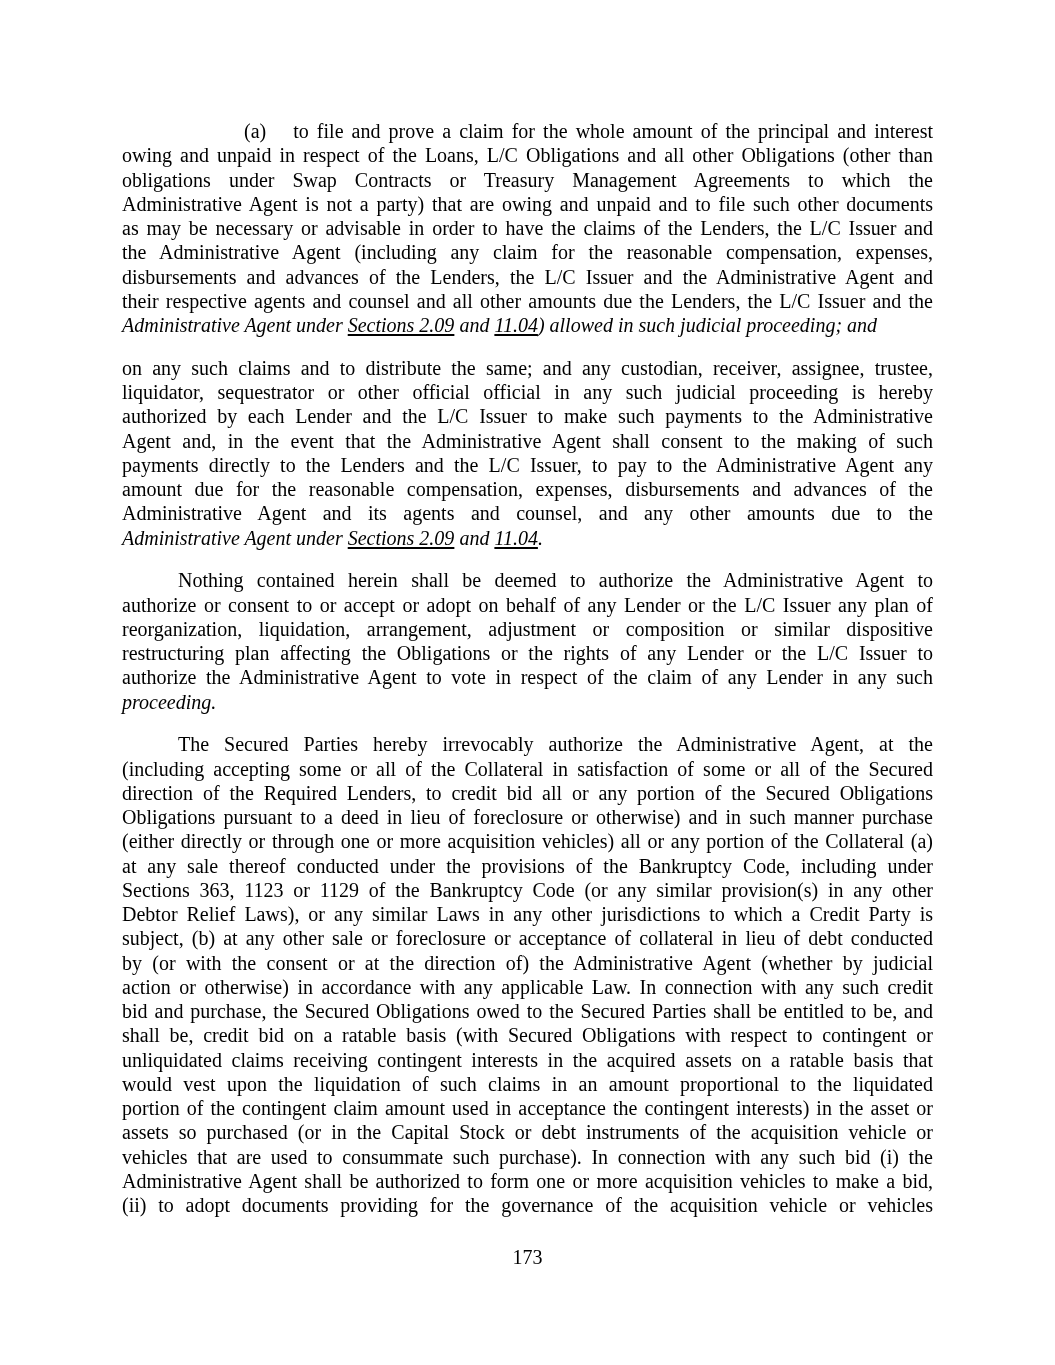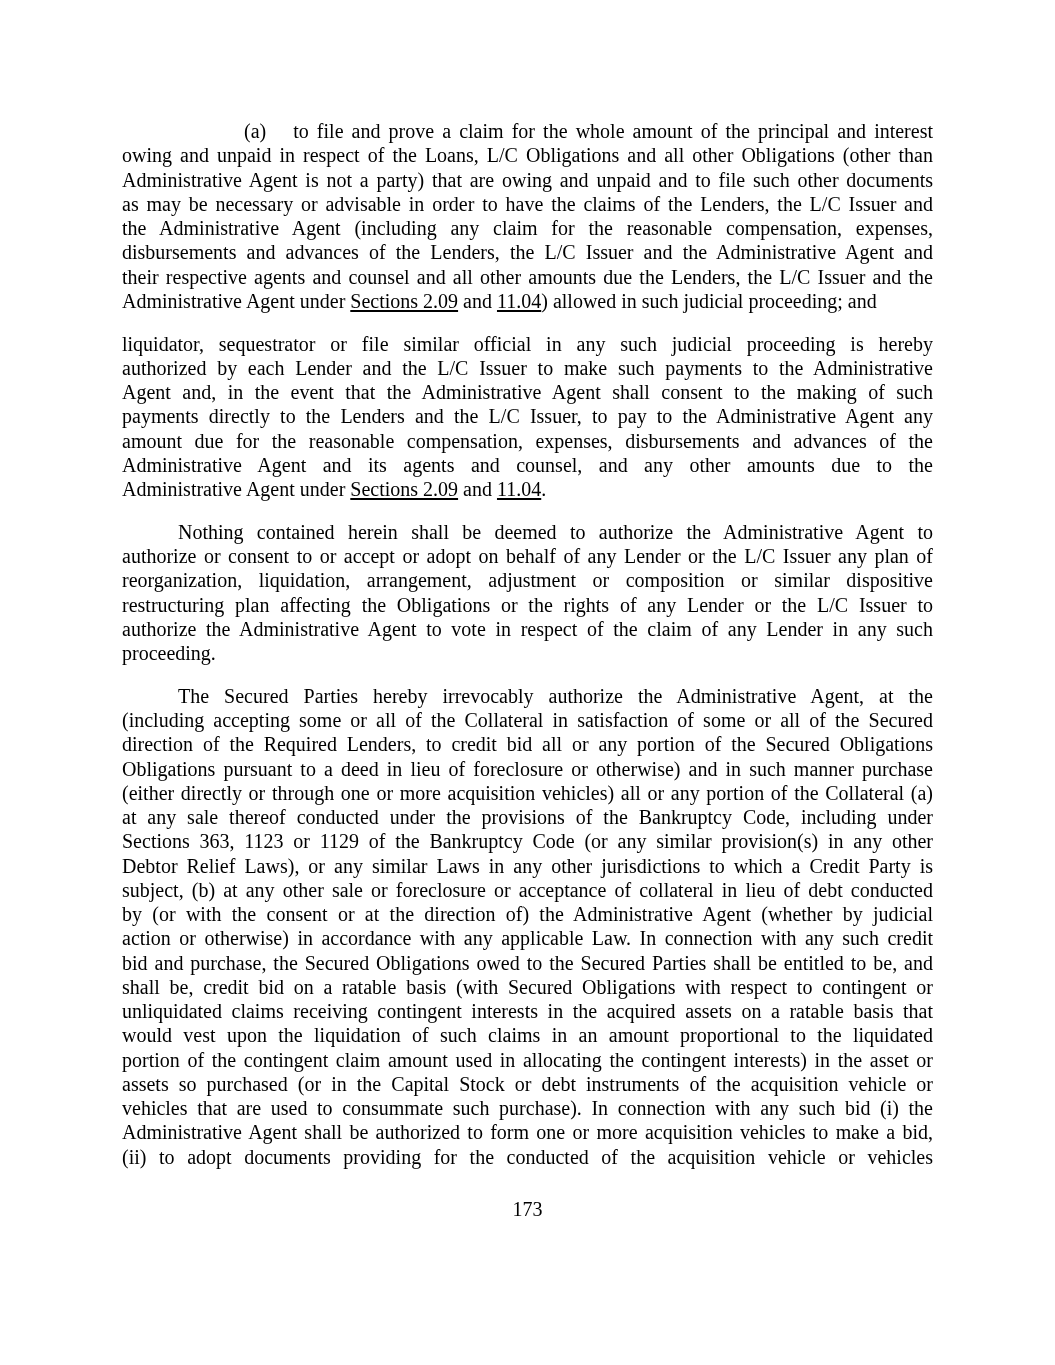--- a/index.html
+++ b/index.html
@@ -16,48 +16,50 @@
   }
   .doc-body { padding: 119px 122px 0 122px; }
   .para { margin: 0 0 18.5px 0; }
   .line {
     text-align: justify;
     text-align-last: justify;
     line-height: 24.25px;
     min-height: 24.25px;
     white-space: normal;
   }
-  .line.natural { text-align-last: auto; }
+  .line.natural { text-align-last: auto; font-style: italic; }
   .first-clause { padding-left: 122px; }
   .first-body  { padding-left: 56px; }
   .tab { display: inline-block; width: 27px; }
   .uline { text-decoration: underline; text-underline-offset: 2px; }
   .page-number {
     margin-top: 28px;
     text-align: center;
     line-height: 24.25px;
   }
 </style>
 </head>
 <body>
 
 <div class="page">
   <div class="doc-body" id="doc-body">
       <div class="para">
         <div class="line first-clause"><span>(a)</span><span class="tab"></span><span>to file and prove a claim for the whole amount of the principal and interest</span></div>
         <div class="line"><span>owing and unpaid in respect of the Loans, L/C Obligations and all other Obligations (other than</span></div>
+        <div class="line"><span>obligations under Swap Contracts or Treasury Management Agreements to which the</span></div>
         <div class="line"><span>Administrative Agent is not a party) that are owing and unpaid and to file such other documents</span></div>
         <div class="line"><span>as may be necessary or advisable in order to have the claims of the Lenders, the L/C Issuer and</span></div>
         <div class="line"><span>the Administrative Agent (including any claim for the reasonable compensation, expenses,</span></div>
         <div class="line"><span>disbursements and advances of the Lenders, the L/C Issuer and the Administrative Agent and</span></div>
         <div class="line"><span>their respective agents and counsel and all other amounts due the Lenders, the L/C Issuer and the</span></div>
         <div class="line natural"><span>Administrative Agent under </span><span class="uline">Sections 2.09</span><span> and </span><span class="uline">11.04</span><span>) allowed in such judicial proceeding; and</span></div>
       </div>
       <div class="para">
-        <div class="line"><span>liquidator, sequestrator or file similar official in any such judicial proceeding is hereby</span></div>
+        <div class="line"><span>on any such claims and to distribute the same; and any custodian, receiver, assignee, trustee,</span></div>
+        <div class="line"><span>liquidator, sequestrator or other official official in any such judicial proceeding is hereby</span></div>
         <div class="line"><span>authorized by each Lender and the L/C Issuer to make such payments to the Administrative</span></div>
         <div class="line"><span>Agent and, in the event that the Administrative Agent shall consent to the making of such</span></div>
         <div class="line"><span>payments directly to the Lenders and the L/C Issuer, to pay to the Administrative Agent any</span></div>
         <div class="line"><span>amount due for the reasonable compensation, expenses, disbursements and advances of the</span></div>
         <div class="line"><span>Administrative Agent and its agents and counsel, and any other amounts due to the</span></div>
         <div class="line natural"><span>Administrative Agent under </span><span class="uline">Sections 2.09</span><span> and </span><span class="uline">11.04</span><span>.</span></div>
       </div>
       <div class="para">
         <div class="line first-body"><span>Nothing contained herein shall be deemed to authorize the Administrative Agent to</span></div>
         <div class="line"><span>authorize or consent to or accept or adopt on behalf of any Lender or the L/C Issuer any plan of</span></div>
@@ -75,21 +77,21 @@
         <div class="line"><span>at any sale thereof conducted under the provisions of the Bankruptcy Code, including under</span></div>
         <div class="line"><span>Sections 363, 1123 or 1129 of the Bankruptcy Code (or any similar provision(s) in any other</span></div>
         <div class="line"><span>Debtor Relief Laws), or any similar Laws in any other jurisdictions to which a Credit Party is</span></div>
         <div class="line"><span>subject, (b) at any other sale or foreclosure or acceptance of collateral in lieu of debt conducted</span></div>
         <div class="line"><span>by (or with the consent or at the direction of) the Administrative Agent (whether by judicial</span></div>
         <div class="line"><span>action or otherwise) in accordance with any applicable Law.  In connection with any such credit</span></div>
         <div class="line"><span>bid and purchase, the Secured Obligations owed to the Secured Parties shall be entitled to be, and</span></div>
         <div class="line"><span>shall be, credit bid on a ratable basis (with Secured Obligations with respect to contingent or</span></div>
         <div class="line"><span>unliquidated claims receiving contingent interests in the acquired assets on a ratable basis that</span></div>
         <div class="line"><span>would vest upon the liquidation of such claims in an amount proportional to the liquidated</span></div>
-        <div class="line"><span>portion of the contingent claim amount used in allocating the contingent interests) in the asset or</span></div>
+        <div class="line"><span>portion of the contingent claim amount used in acceptance the contingent interests) in the asset or</span></div>
         <div class="line"><span>assets so purchased (or in the Capital Stock or debt instruments of the acquisition vehicle or</span></div>
         <div class="line"><span>vehicles that are used to consummate such purchase).  In connection with any such bid (i) the</span></div>
         <div class="line"><span>Administrative Agent shall be authorized to form one or more acquisition vehicles to make a bid,</span></div>
-        <div class="line"><span>(ii) to adopt documents providing for the conducted of the acquisition vehicle or vehicles</span></div>
+        <div class="line"><span>(ii) to adopt documents providing for the governance of the acquisition vehicle or vehicles</span></div>
       </div>
     </div>
   <div class="page-number">173</div>
 </div>
 
 </body></html>

